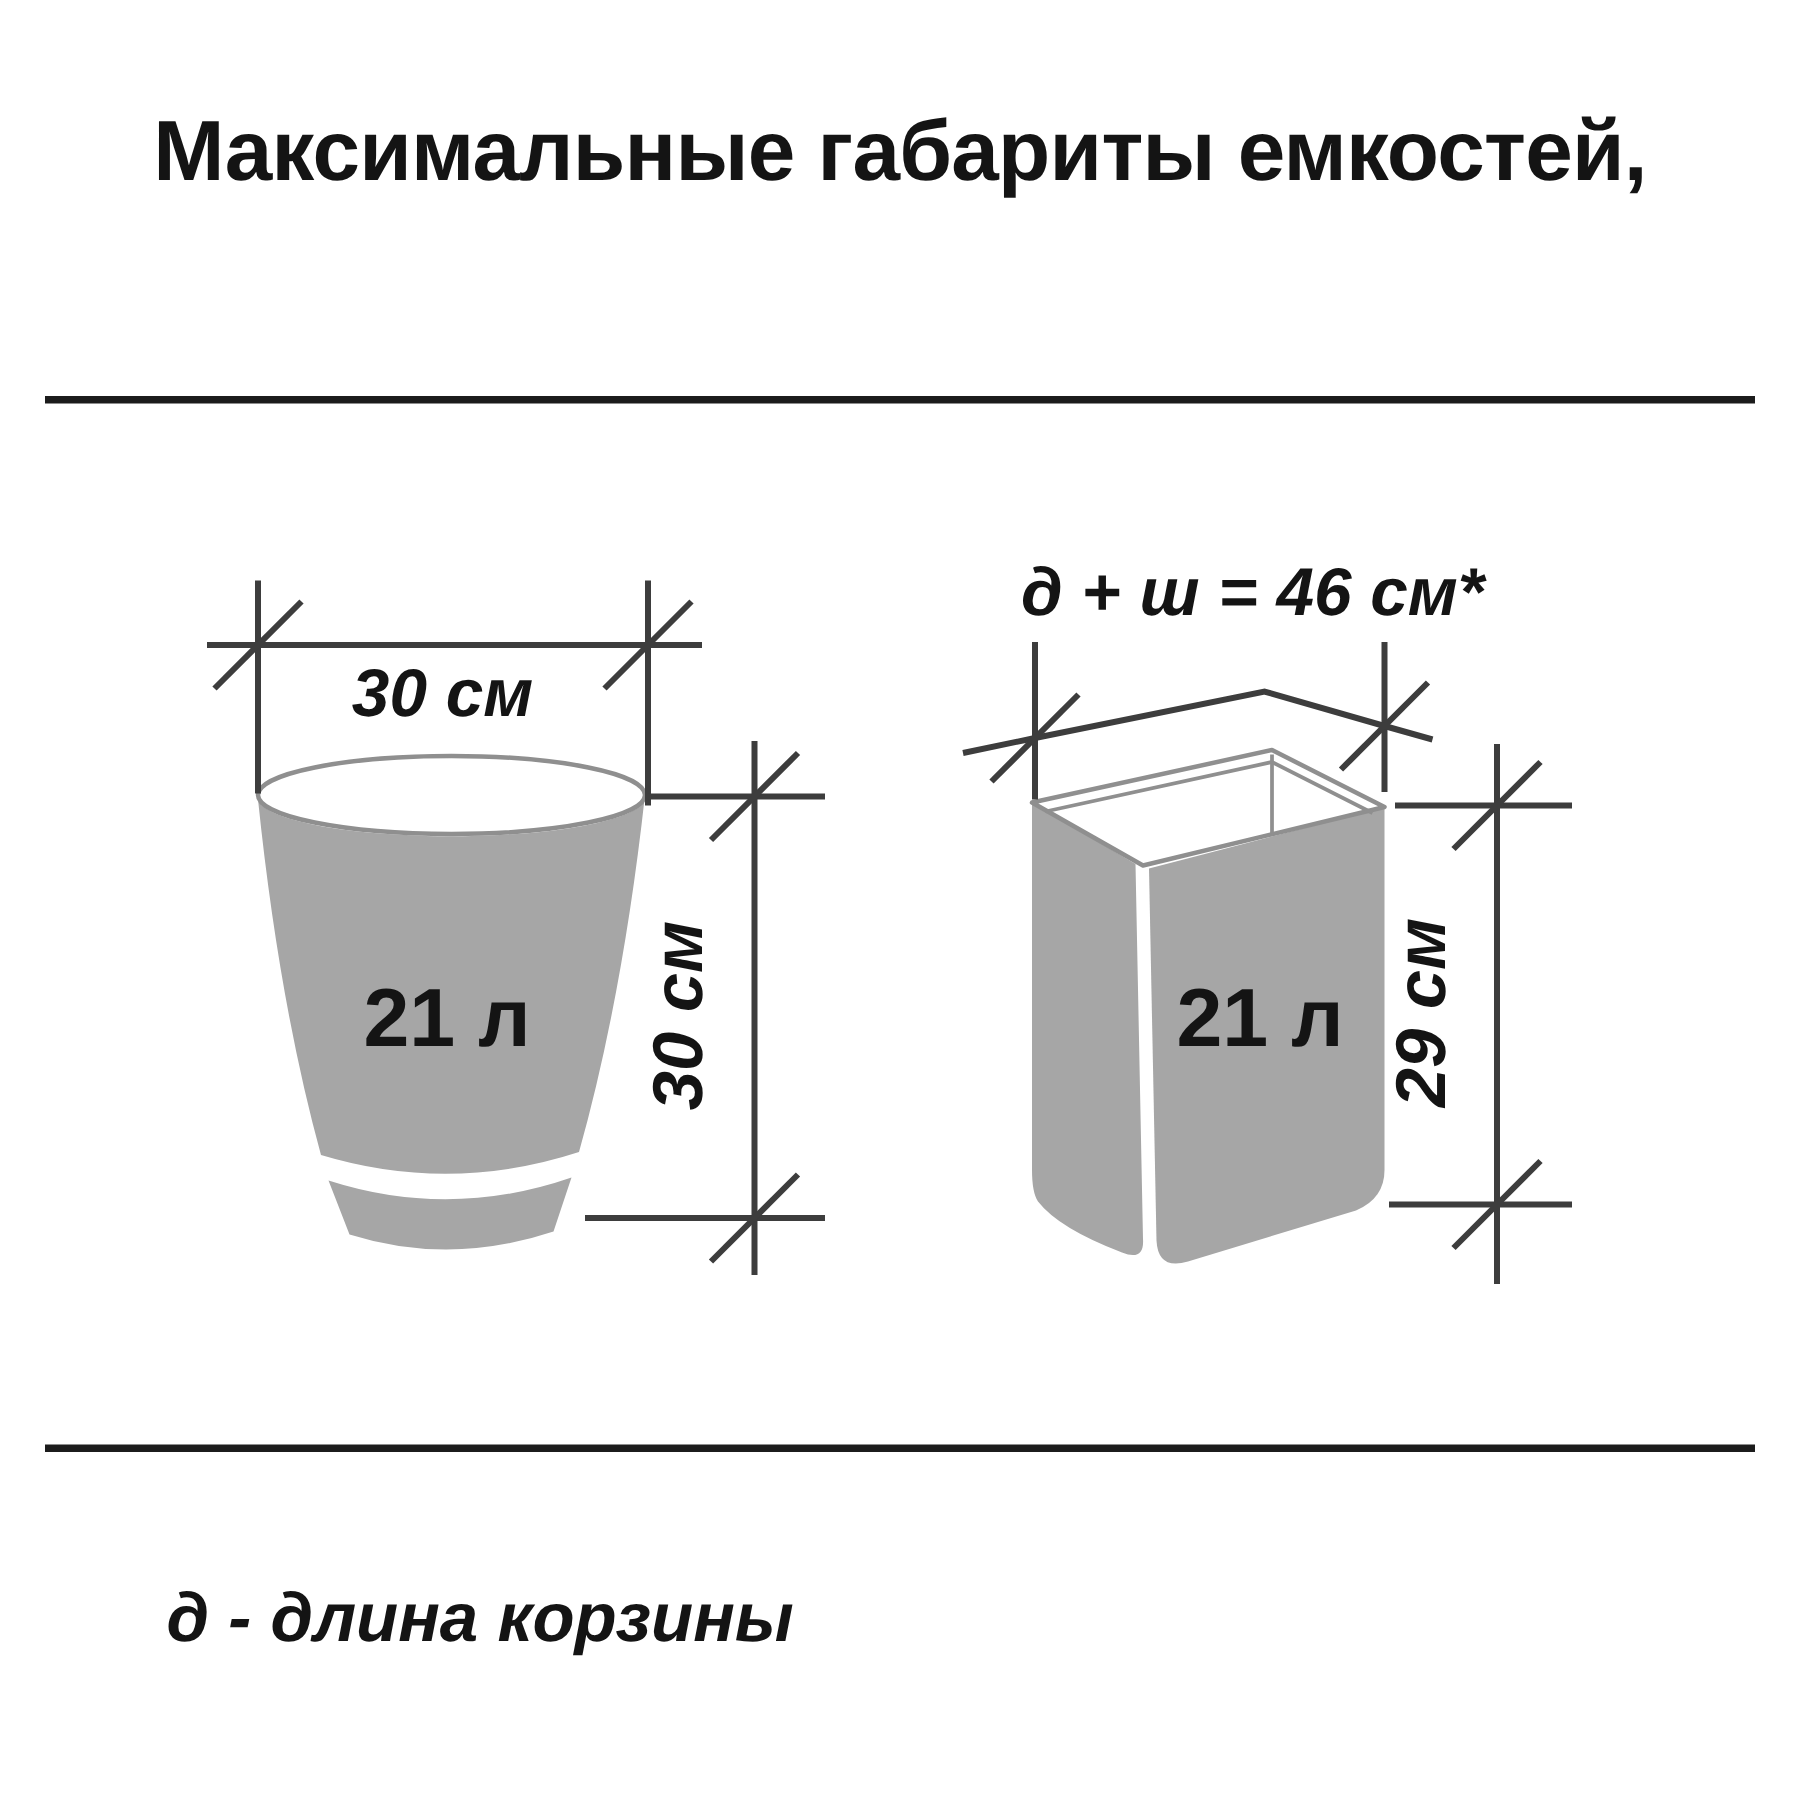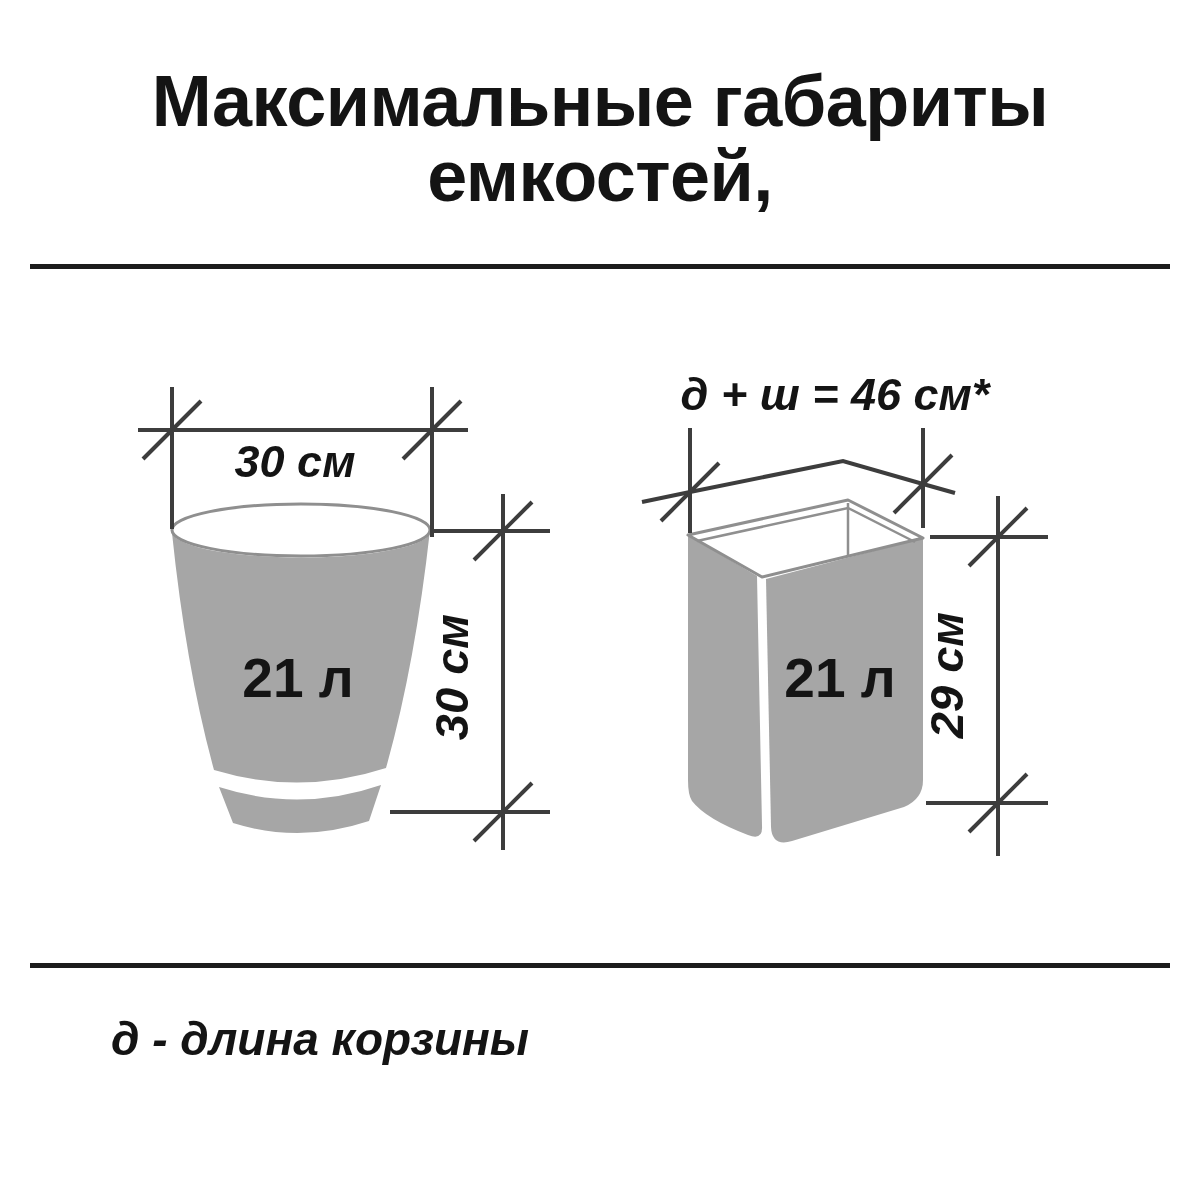--- a/index.html
+++ b/index.html
@@ -14,21 +14,21 @@
     overflow: hidden;
     font-family: "Liberation Sans", sans-serif;
     color: #141414;
   }
   .page-title {
     position: absolute;
     top: 64px;
     left: 0;
     width: 1200px;
     text-align: center;
-    font-size: 72px;
+    font-size: 57px;
     font-weight: 700;
     line-height: 75px;
     letter-spacing: -0.5px;
     color: #141414;
   }
   .divider {
     position: absolute;
     left: 30px;
     width: 1140px;
     height: 5px;
@@ -39,21 +39,21 @@
   .footnote {
     position: absolute;
     left: 78px;
     top: 1008px;
     font-size: 46px;
     font-weight: 700;
     font-style: italic;
     line-height: 62px;
     color: #141414;
   }
-  .footnote-line-2 { padding-left: 33px; }
+  .footnote-line-2 { padding-left: 33px; margin-top: 39px; }
   svg.diagram-canvas {
     position: absolute;
     top: 0;
     left: 0;
   }
   .dim {
     stroke: #3d3d3d;
     stroke-width: 4;
     fill: none;
   }

